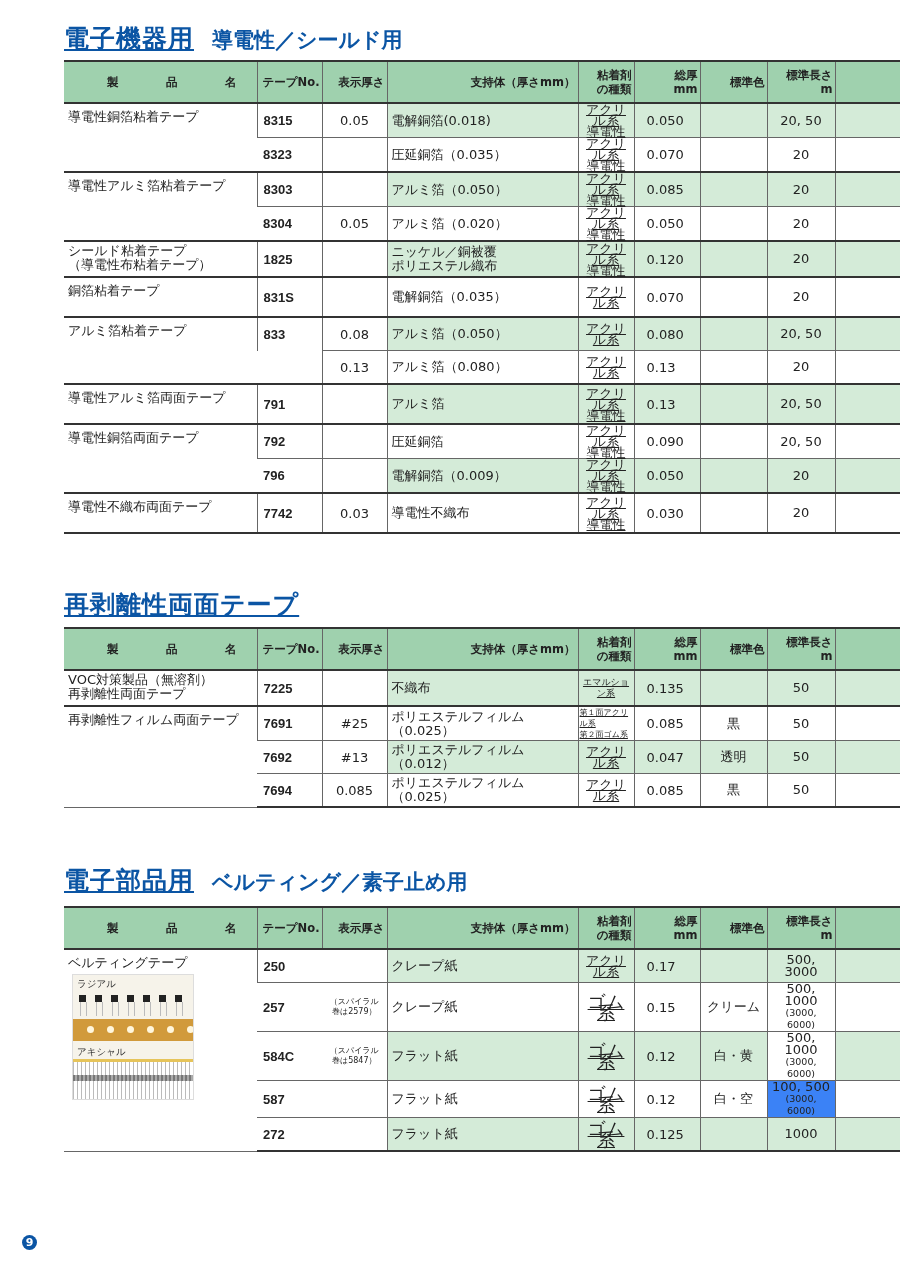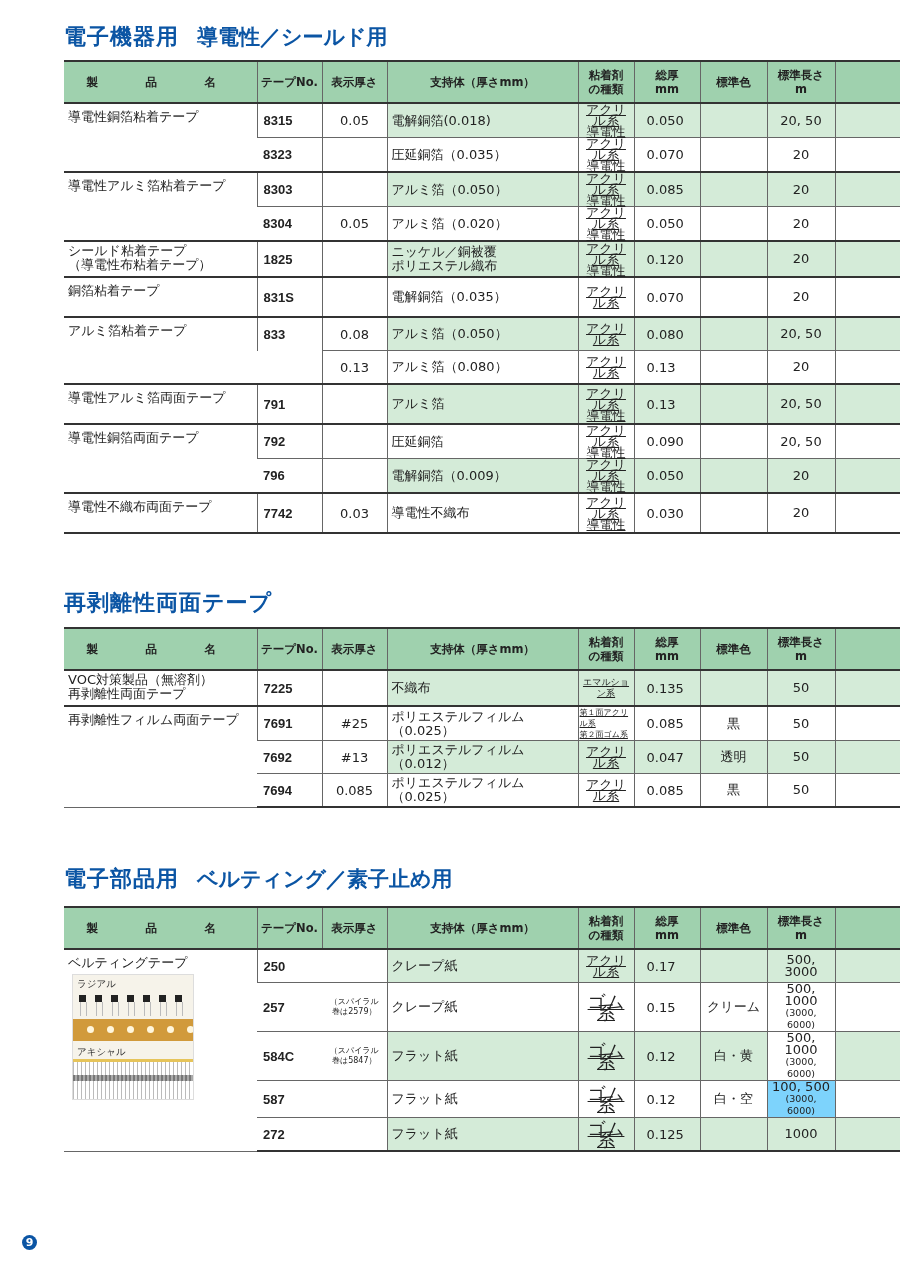--- a/index.html
+++ b/index.html
@@ -1,26 +1,26 @@
 <!DOCTYPE html>
 <html><head>
 <meta charset="utf-8">
 <style>
   html, body { margin:0; padding:0; background:#ffffff; }
   body { width:900px; height:1272px; position:relative; overflow:hidden;
          font-family:"DejaVu Sans","Liberation Sans",sans-serif; color:#222; }
   .section-title { position:absolute; left:64px; white-space:nowrap; color:#0b55a4; font-weight:bold; }
-  .section-title .main { font-size:22px; letter-spacing:1px; }
+  .section-title .main { font-size:25px; letter-spacing:1px;text-decoration:underline; }
   .section-title .sub { font-size:21px; margin-left:18px; }
   table.spec { position:absolute; left:64px; width:836px; border-collapse:collapse; table-layout:fixed; }
   table.spec col.c1 { width:193px; } table.spec col.c2 { width:65px; } table.spec col.c3 { width:65px; }
   table.spec col.c4 { width:191px; } table.spec col.c5 { width:56px; } table.spec col.c6 { width:66px; }
   table.spec col.c7 { width:67px; } table.spec col.c8 { width:68px; } table.spec col.c9 { width:65px; }
   table.spec th { background:#9fd1ae; font-size:11.5px; font-weight:bold; color:#222; height:40px;
-                  border-left:1px solid #666; border-top:2px solid #333; border-bottom:2px solid #333; padding:0 2px; line-height:14px; }
+                  border-left:1px solid #666; border-top:2px solid #333; border-bottom:2px solid #333; padding:0 2px; line-height:14px;text-align:right; }
   table.spec th:first-child { border-left:none; letter-spacing:18px; }
   table.spec td { height:32px; border-left:1px solid #666; border-top:1px solid #666; border-bottom:1px solid #666;
                   padding:0 4px; font-size:13px; vertical-align:middle; }
   table.spec td:first-child { border-left:none; }
   table.spec tr.group-start td { border-top:2px solid #333; }
   table.spec tr.last td { border-bottom:2px solid #333; }
   td.name { vertical-align:top !important; padding-top:6px !important; font-size:13.5px; line-height:14px; }
   td.name.two { padding-top:2px !important; }
   td.no { font-weight:bold; font-size:17px; font-family:"Liberation Sans","DejaVu Sans",sans-serif; padding-left:6px !important;margin-top:47px; }
   td.thick { text-align:center; font-size:12px; }
@@ -391,21 +391,21 @@
         <td class="len sh" style="background: rgb(255, 255, 255);"><span>500, 1000</span><span class="paren">(3000, 6000)</span></td>
         <td class="sh"></td>
       </tr>
       <tr>
         <td class="no">587</td>
         <td class="thick" style="border-left: none;"></td>
         <td class="support sh">フラット紙</td>
         <td class="adh sh big">ゴム系</td>
         <td class="total sh">0.12</td>
         <td class="color sh">白・空</td>
-        <td class="len sh" style="background: #7dd3fc;"><span>100, 500</span><span class="paren">(3000, 6000)</span></td>
+        <td class="len sh" style="background: #3b82f6;"><span>100, 500</span><span class="paren">(3000, 6000)</span></td>
         <td class="sh"></td>
       </tr>
       <tr class="last shade">
         <td class="no">272</td>
         <td class="thick" style="border-left: none;"></td>
         <td class="support sh">フラット紙</td>
         <td class="adh sh big">ゴム系</td>
         <td class="total sh">0.125</td>
         <td class="color sh"></td>
         <td class="len sh"><span>1000</span></td>

